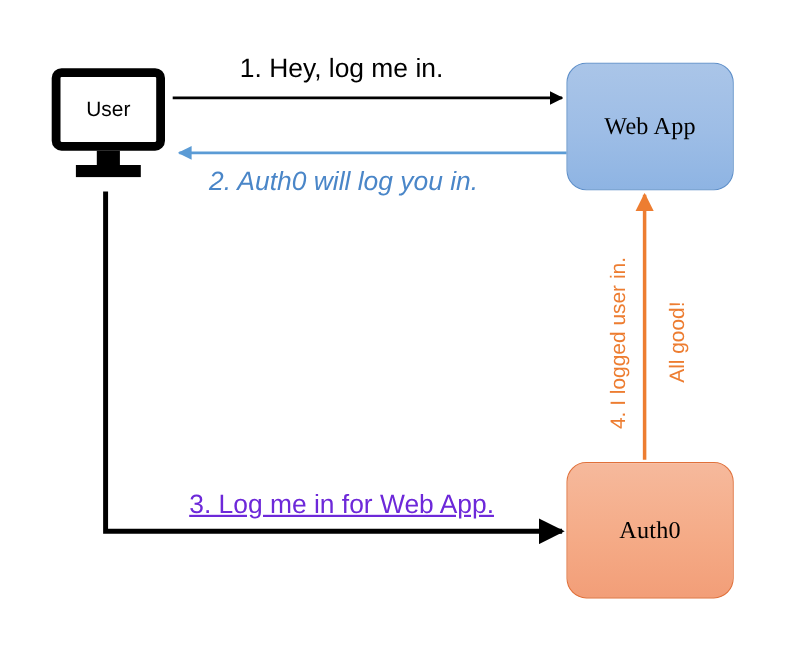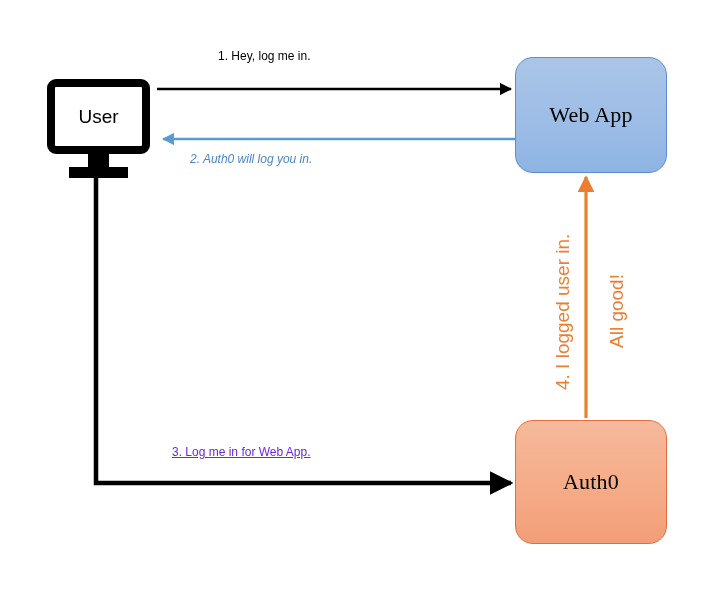--- a/index.html
+++ b/index.html
@@ -58,21 +58,20 @@
     font-family: Liberation Serif, serif;
   }
 
   
   #node-user {
     position: absolute;
     left: 47px;
     top: 62px;
     width: 92px;
     height: 103px;
-    margin-top: 17px;
   }
   #monitor-screen {
     position: absolute;
     left: 0;
     top: 0;
     width: 103px;
     height: 75px;
     border: 8px solid #000000;
     border-radius: 9px;
     box-sizing: border-box;
@@ -99,21 +98,21 @@
   }
   #user-label {
     font-size: 19px;
     color: #000000;
     user-select: none;
   }
 
   
   .edge-label {
     position: absolute;
-    font-size: 12px;
+    font-size: 24px;
     white-space: nowrap;
     user-select: none;
   }
   #label-step1 {
     left: 218px;
     top: 49px;
     color: #000000;
   }
   #label-step2 {
     left: 190px;

